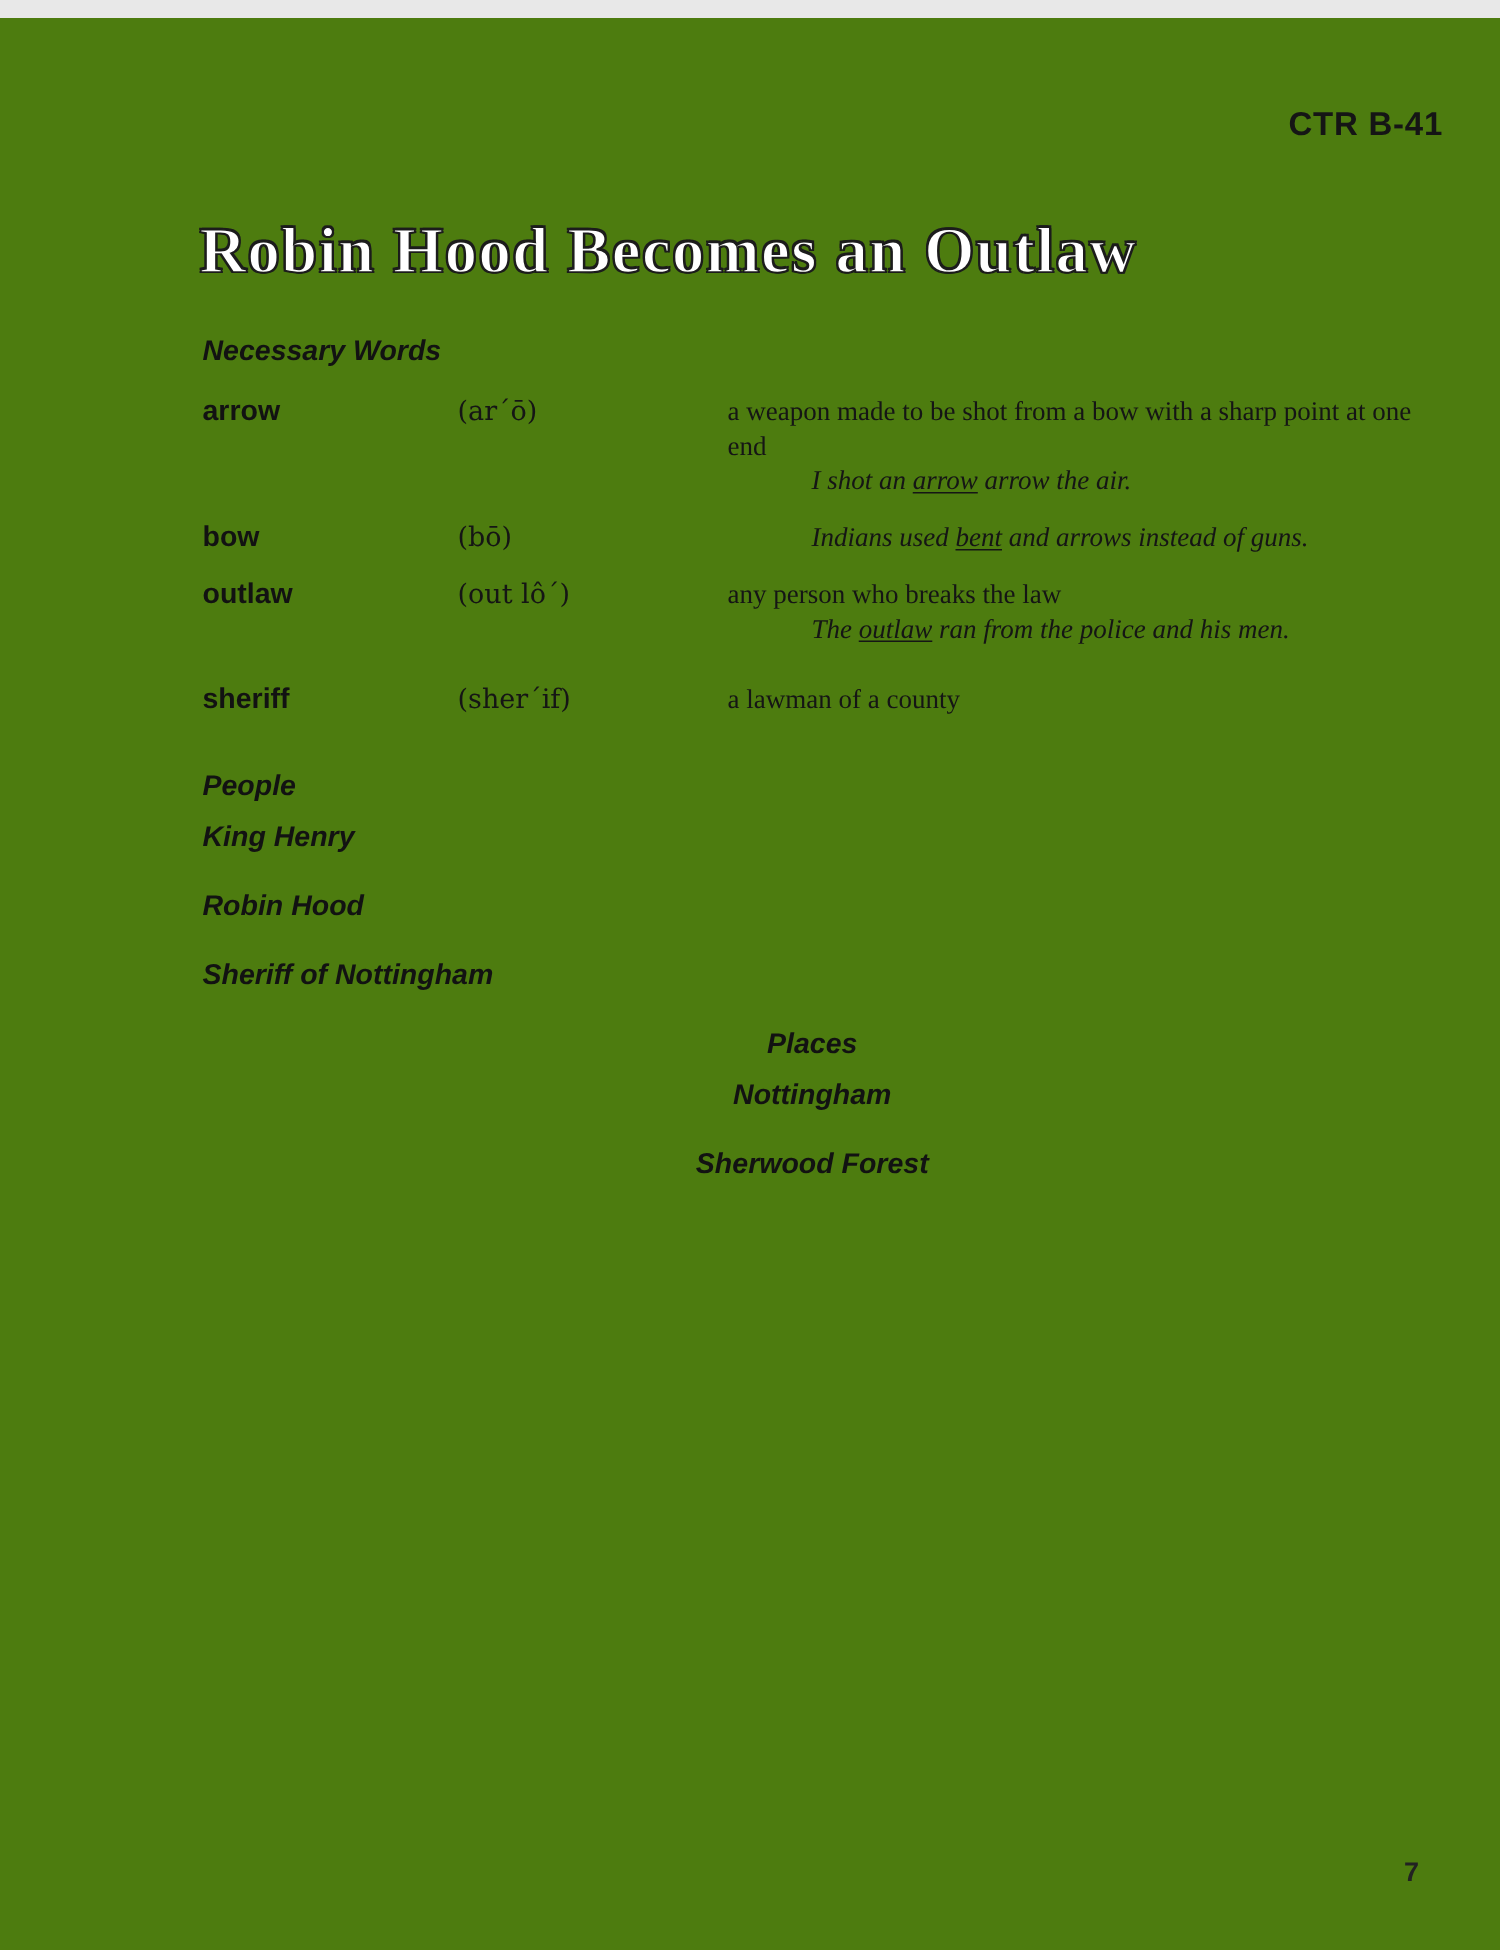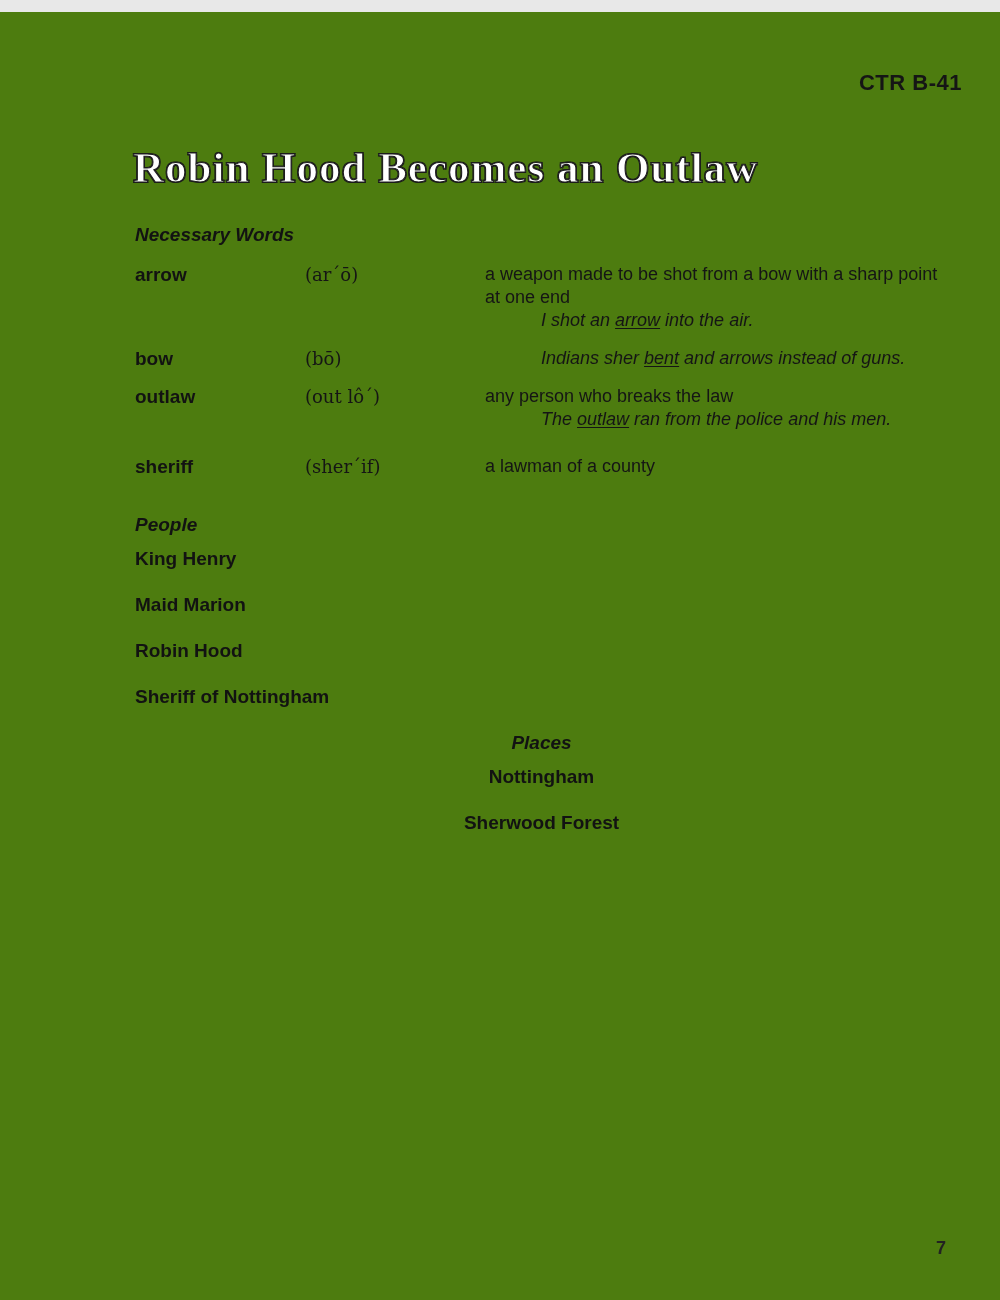--- a/index.html
+++ b/index.html
@@ -71,21 +71,21 @@
     line-height: 23px;
     color: #121212;
   }
   .pron-cell {
     font-family: "DejaVu Serif", serif;
     font-size: 18px;
     line-height: 23px;
     color: #151515;
   }
   .def-cell {
-    font-family: Liberation Sans, sans-serif;
+    font-family: Liberation Serif, serif;
     font-size: 18px;
     line-height: 23px;
     max-width: 478px;
     color: #151515;
   }
   .example-line {
     font-style: italic;
     padding-left: 56px;
     max-width: 392px;
   }
@@ -93,20 +93,21 @@
     text-decoration: underline;
     text-underline-offset: 2px;
   }
   .name-section {
     margin-top: 36px;
   }
   .name-list {
     list-style: none;
     margin: 0;
     padding: 0;
+    font-style: italic;
   }
   .name-item {
     font-family: "Liberation Sans", sans-serif;
     font-weight: bold;
     font-size: 19px;
     line-height: 22px;
     color: #121212;
     margin-bottom: 24px;
   }
   .name-section .section-heading {
@@ -139,29 +140,29 @@
 
     <h2 class="section-heading">Necessary Words</h2>
 
     <div>
 
       <div class="vocab-row">
         <div class="word-cell">arrow</div>
         <div class="pron-cell">(ar´ō)</div>
         <div class="def-cell">
           <span>a weapon made to be shot from a bow with a sharp point at one end</span>
-          <div class="example-line"><span>I shot an </span><span class="ex-underlined">arrow</span><span> into the air.</span></div>
+          <div class="example-line"><span>I shot an </span><span class="ex-underlined">arrow</span><span> arrow the air.</span></div>
         </div>
       </div>
 
       <div class="vocab-row">
         <div class="word-cell">bow</div>
         <div class="pron-cell">(bō)</div>
         <div class="def-cell">
-          <div class="example-line"><span>Indians sher </span><span class="ex-underlined">bent</span><span> and arrows instead of guns.</span></div>
+          <div class="example-line"><span>Indians used </span><span class="ex-underlined">bent</span><span> and arrows instead of guns.</span></div>
         </div>
       </div>
 
       <div class="vocab-row" style="margin-bottom:24px;">
         <div class="word-cell">outlaw</div>
         <div class="pron-cell">(out lô´)</div>
         <div class="def-cell">
           <span>any person who breaks the law</span>
           <div class="example-line"><span>The </span><span class="ex-underlined">outlaw</span><span> ran from the police and his men.</span></div>
         </div>
@@ -174,21 +175,20 @@
           <span>a lawman of a county</span>
         </div>
       </div>
 
     </div>
 
     <div class="name-section">
       <h2 class="section-heading">People</h2>
       <ul class="name-list">
         <li class="name-item">King Henry</li>
-        <li class="name-item">Maid Marion</li>
         <li class="name-item">Robin Hood</li>
         <li class="name-item">Sheriff of Nottingham</li>
       </ul>
     </div>
 
     <div class="name-section places-section">
       <h2 class="section-heading">Places</h2>
       <ul class="name-list">
         <li class="name-item">Nottingham</li>
         <li class="name-item">Sherwood Forest</li>

